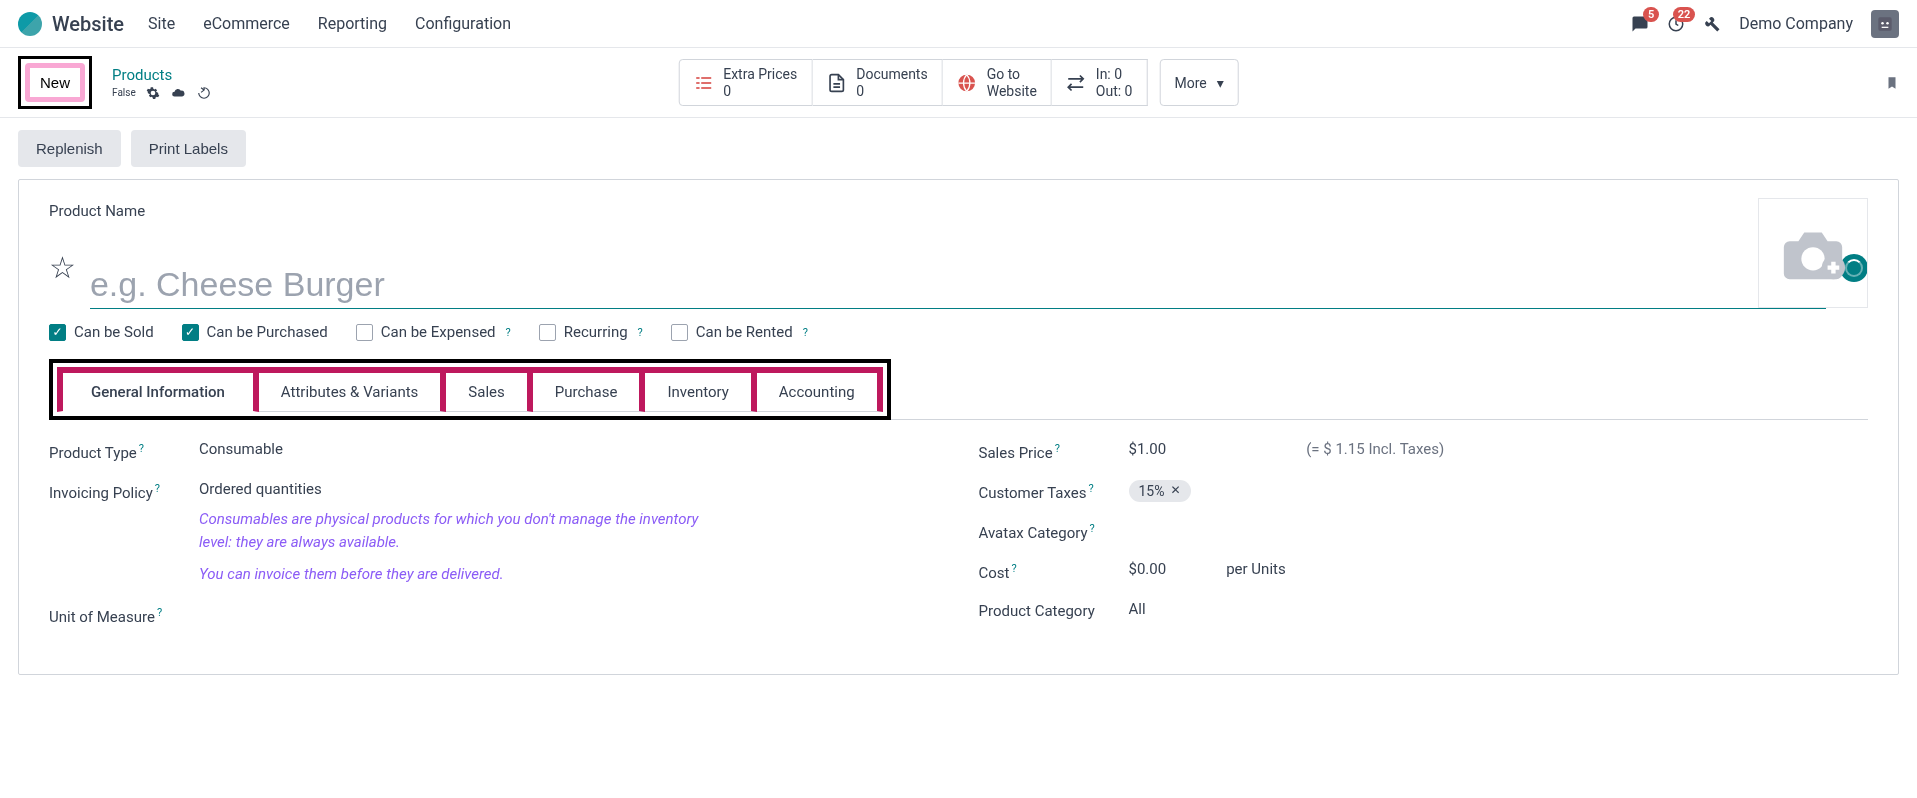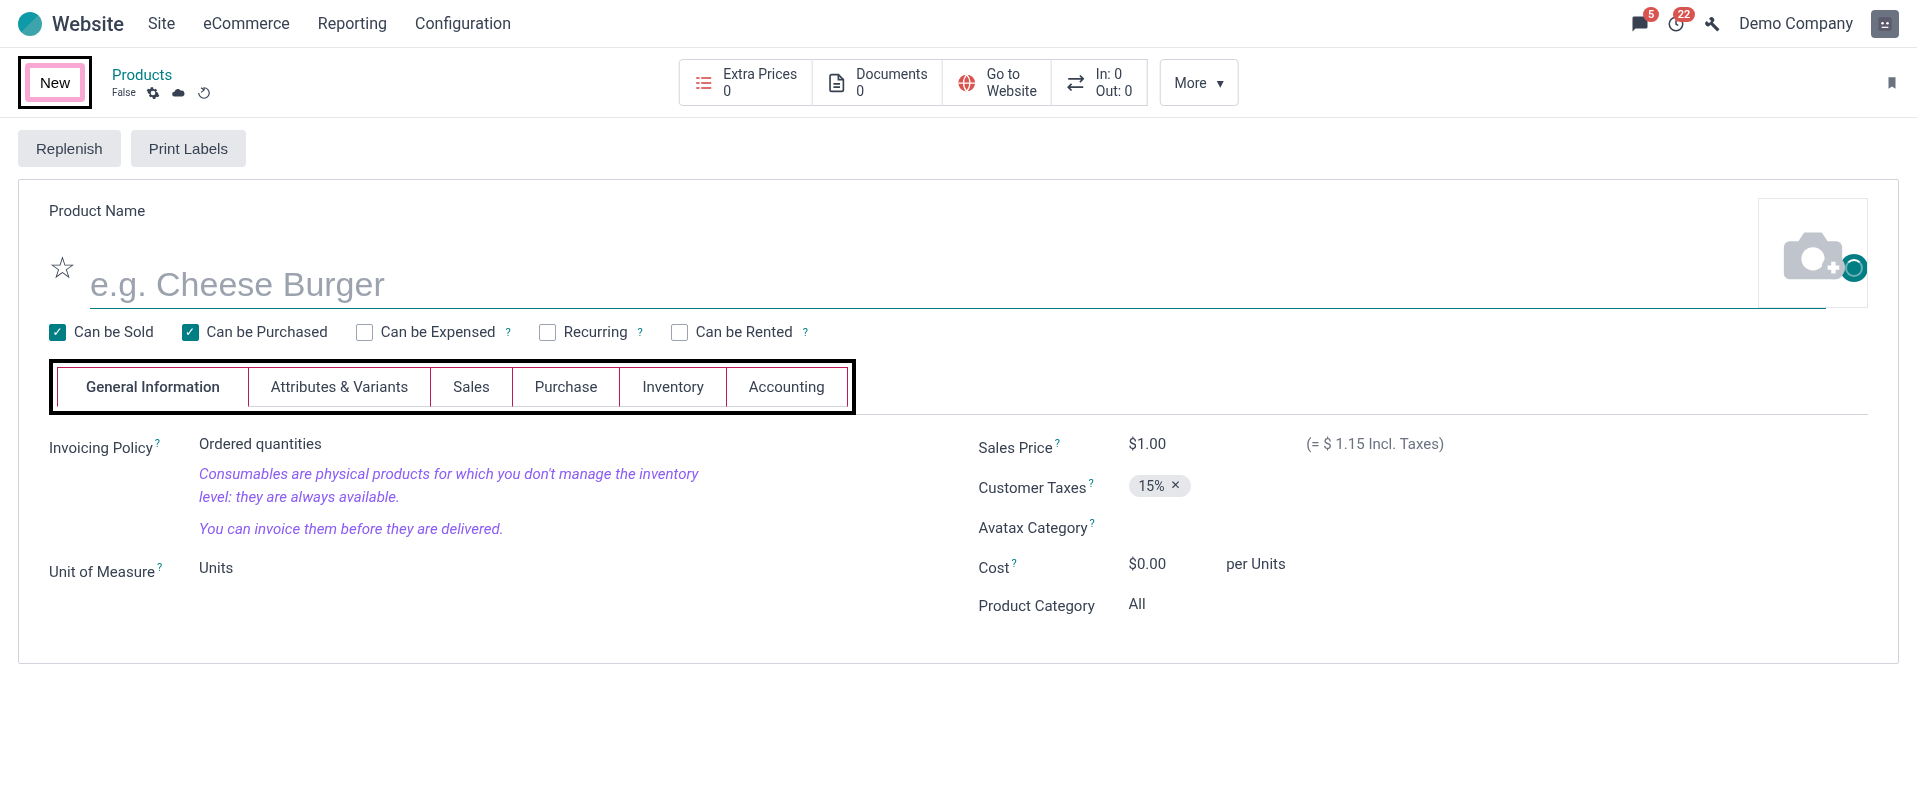--- a/index.html
+++ b/index.html
@@ -37,21 +37,21 @@
 .spinner { width: 28px; height: 28px; border-radius: 50%; background: #017e84; display:flex; align-items:center; justify-content:center; }
 .spinner::after { content:''; width:14px; height:14px; border:2px solid rgba(255,255,255,0.4); border-top-color:#fff; border-radius:50%;}
 .img-placeholder { position: absolute; right: 30px; top: 18px; width: 110px; height: 110px; border: 1px solid #e5e7eb; display:flex; align-items:center; justify-content:center; color:#c0c4cc; cursor: pointer;}
 .chk-row { display: flex; gap: 28px; margin: 14px 0 18px 0; align-items: center;}
 .chk { display: flex; align-items: center; gap: 8px; cursor: pointer; font-size: 15px;}
 .cbox { width: 17px; height: 17px; border: 1px solid #9ca3af; border-radius: 2px; display: inline-flex; align-items: center; justify-content: center; }
 .cbox.checked { background: #017e84; border-color: #017e84; color: #fff; font-size: 12px;}
 .help { color: #017e84; font-size: 11px; vertical-align: super; cursor: pointer; margin-left:2px;}
 .tab-wrap { border: 4px solid #000; display: inline-block; padding: 4px; }
 .tabs { display: flex; }
-.tab { border: 1px solid #be185d; border-bottom: 1px solid #d1d5db; padding: 10px 22px; font-size: 15px; background: #fff; cursor: pointer; color:#374151;}
+.tab { border: 6px solid #be185d; border-bottom: 1px solid #d1d5db; padding: 10px 22px; font-size: 15px; background: #fff; cursor: pointer; color:#374151;}
 .tab + .tab { border-left: none; }
 .tab.active { border-bottom-color: #fff; background: #fff; font-weight: 500; padding: 10px 28px;}
 .tabline { height:1px; background:#d1d5db; margin-top:-1px; }
 .form-grid { display: flex; gap: 40px; margin-top: 20px; }
 .col { flex: 1; }
 .field-row { display: flex; margin-bottom: 18px; align-items: flex-start;}
 .field-label { width: 150px; font-size: 15px; color: #374151; padding-top: 2px;}
 .field-val { flex: 1; font-size: 15px; color: #374151; }
 .hint { font-style: italic; color: #8b5cf6; font-size: 15px; line-height: 1.5; margin-top: 10px; max-width: 500px;}
 .tag { display: inline-flex; align-items: flex-start; background: #e5e7eb; border-radius: 12px; padding: 3px 10px; font-size: 14px; gap: 6px;}
@@ -242,30 +242,33 @@
       <div class="tab">Purchase</div>
       <div class="tab">Inventory</div>
       <div class="tab">Accounting</div>
     </div>
   </div>
   <div class="tabline"></div>
 
   <div class="form-grid">
     <div class="col">
       <div class="field-row">
+        <div class="field-label"><span>Product Type</span><span class="help">?</span></div>
+        <div class="field-val">Consumable</div>
+      </div>
+      <div class="field-row">
         <div class="field-label"><span>Invoicing Policy</span><span class="help">?</span></div>
         <div class="field-val">
            <div>Ordered quantities</div>
            <div class="hint">Consumables are physical products for which you don't manage the inventory level: they are always available.</div>
            <div class="hint">You can invoice them before they are delivered.</div>
         </div>
       </div>
       <div class="field-row">
         <div class="field-label"><span>Unit of Measure</span><span class="help">?</span></div>
-        <div class="field-val">Units</div>
       </div>
     </div>
     <div class="col">
       <div class="field-row">
         <div class="field-label"><span>Sales Price</span><span class="help">?</span></div>
         <div class="field-val" style="display:flex; gap:40px;">
           <span>$1.00</span>
           <span class="price-note">(= $ 1.15 Incl. Taxes)</span>
         </div>
       </div>

